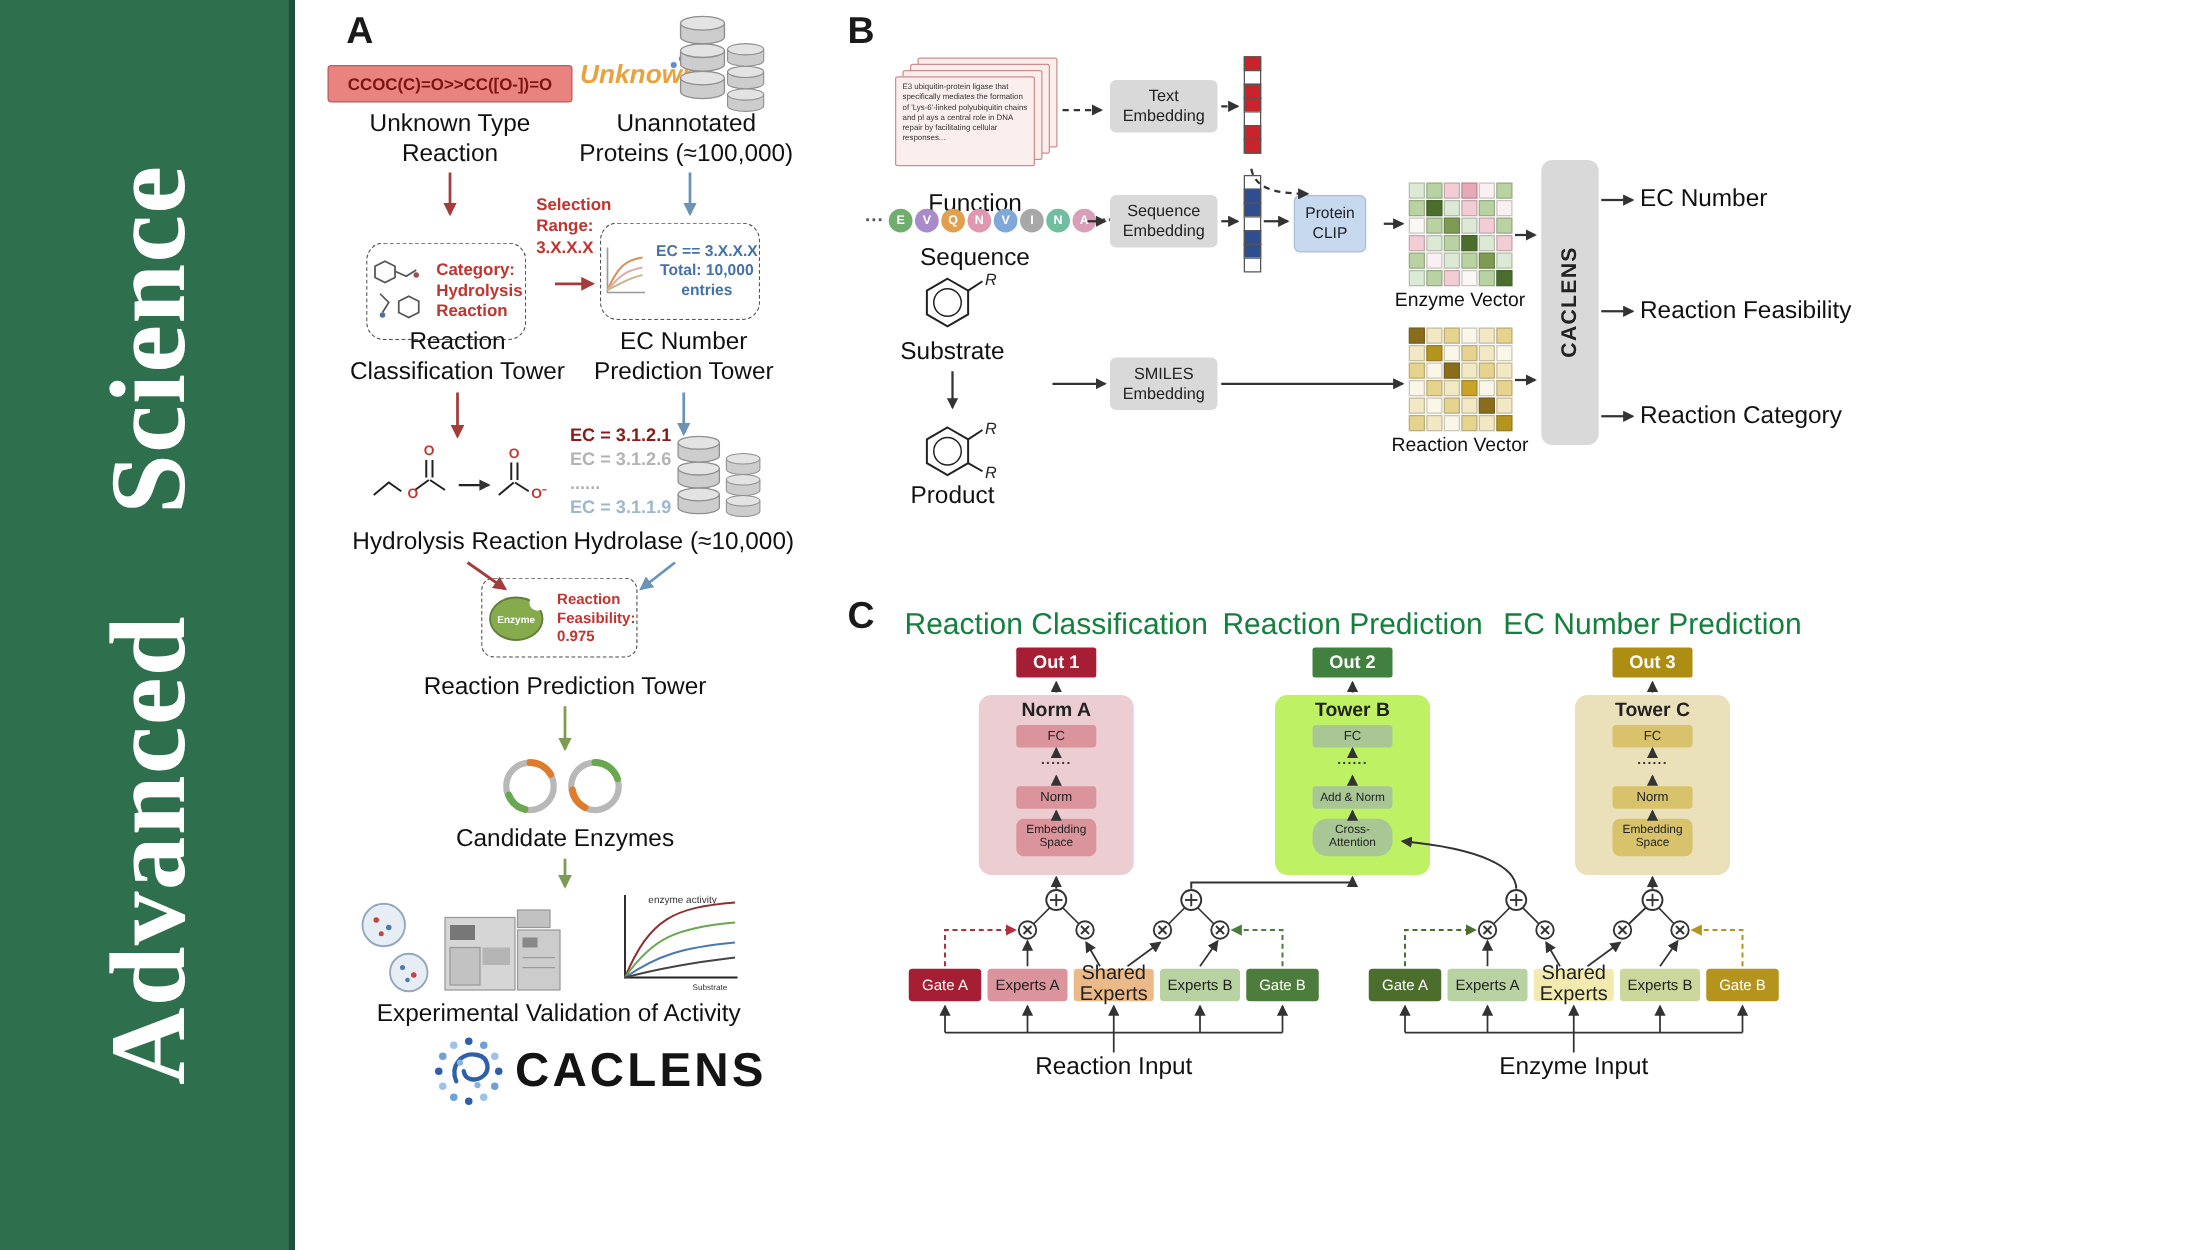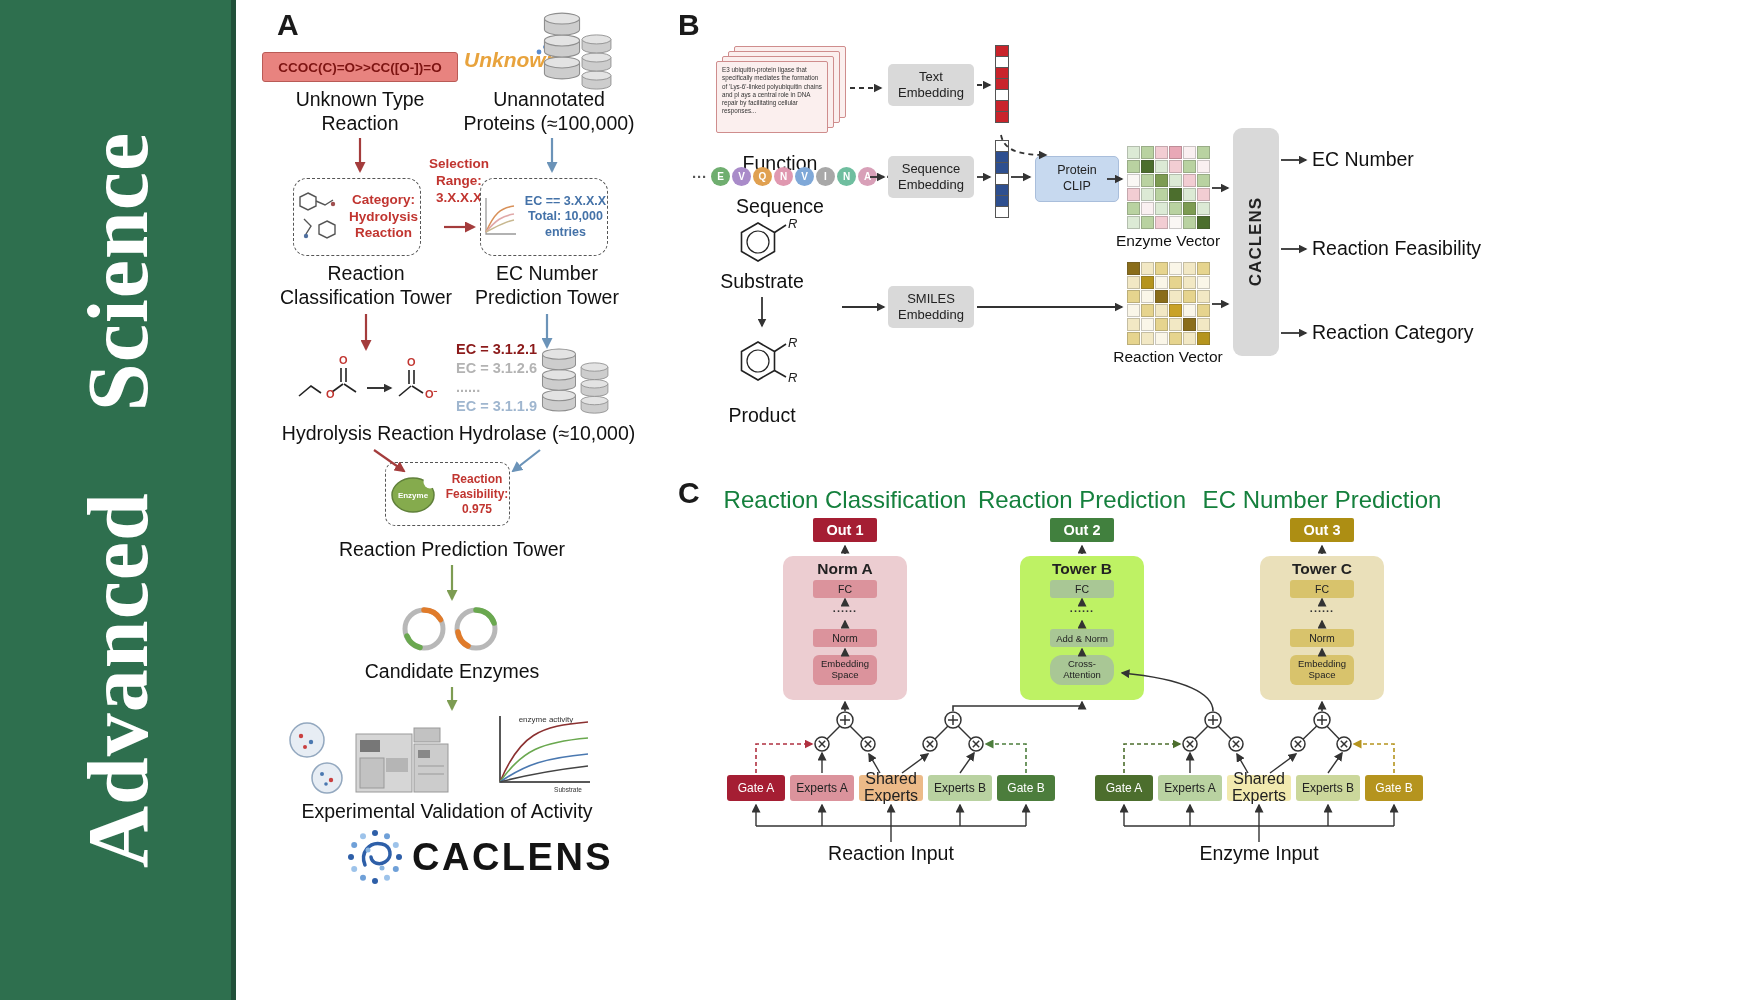--- a/index.html
+++ b/index.html
@@ -10,21 +10,21 @@
 .journal-title{position:absolute;left:0;top:0;width:1000px;height:236px;transform-origin:0 0;
  transform:rotate(-90deg) translateX(-1000px);display:flex;align-items:center;justify-content:center;
  font-family:"Liberation Serif",serif;font-weight:700;font-size:86px;color:#fff;white-space:pre;word-spacing:18px;letter-spacing:1px}
 .plabel{position:absolute;font-size:30px;font-weight:700;color:#1a1a1a}
 .lbl{position:absolute;font-size:19.5px;color:#111;text-align:center;line-height:1.22;transform:translateX(-50%);white-space:pre-line}
 .small-lbl{position:absolute;font-size:15.5px;color:#111;text-align:center;transform:translateX(-50%);white-space:nowrap}
 .out-lbl{position:absolute;font-size:19.5px;color:#111;white-space:nowrap}
 .smiles-box{position:absolute;border:1px solid #b95b56;border-radius:3px;display:flex;align-items:center;justify-content:center;font-size:13.5px;font-weight:700;color:#7d1412}
 .uniprot{position:absolute;font-size:21px;font-weight:700;font-style:italic;color:#e8a33d}
 .dashed{position:absolute;border:1.7px dashed #555;border-radius:14px;background:#fff;display:flex;align-items:center;justify-content:center;gap:7px}
-.redtxt{color:#c13530;font-weight:700;font-size:13.5px;line-height:1.25;text-align:center;white-space:pre-line}
+.redtxt{color:#c13530;font-weight:700;font-size:13.5px;line-height:1.25;white-space:pre-line}
 .sel-range{position:absolute;transform:translateX(-50%)}
 .bluetxt{color:#4472a8;font-weight:700;font-size:12.5px;line-height:1.25;text-align:center;white-space:pre-line}
 .ec-list{position:absolute}
 .ec-line{font-size:14.5px;font-weight:700;line-height:19px;white-space:nowrap}
 .ec0{color:#8b1a1a}.ec1{color:#b3b3b3}.ec2{color:#b3b3b3}.ec3{color:#9fb6cf}
 .caclens-word{position:absolute;font-size:38px;font-weight:800;letter-spacing:2.5px;color:#141414}
 .ebox{position:absolute;border-radius:5px;display:flex;align-items:center;justify-content:center;text-align:center;font-size:13px;color:#222;line-height:1.25;white-space:pre-line}
 .clipbox{border:1px solid #a9bedb}
 .vec{position:absolute;display:flex;flex-direction:column}
 .vcell{width:14px;height:12px;border:1px solid #555;margin-top:-1px}
@@ -77,21 +77,21 @@
 <svg class="abs" style="left:580px;top:34px" width="33" height="56" viewBox="0 0 36 62">
     <use href="#dbstack"></use>
   </svg>
 <div class="lbl" style="left:549px;top:88px">Unannotated
 Proteins (≈100,000)</div>
 
 <div class="redtxt sel-range" style="left:459px;top:156px">Selection
 Range:
 3.X.X.X</div>
 
-<div class="dashed" style="left:293px;top:178px;width:128px;height:78px">
+<div class="dashed" style="left:293px;top:194px;width:128px;height:78px">
   <svg width="46" height="60" viewBox="0 0 46 60">
     <g fill="none" stroke="#555" stroke-width="1.4">
       <polygon points="12,6 20,10 20,19 12,23 4,19 4,10"></polygon>
       <path d="M20,14 l9,4 8,-5"></path>
       <polygon points="31,34 39,38 39,47 31,51 23,47 23,38"></polygon>
       <path d="M8,32 l7,7 -5,8"></path>
       <circle cx="37" cy="17" r="2.2" fill="#a05050" stroke="none"></circle>
       <circle cx="10" cy="49" r="2.2" fill="#5070a0" stroke="none"></circle>
     </g>
   </svg>
@@ -273,21 +273,21 @@
 Embedding</div>
 <div class="vec" style="left:995px;top:141px">
     <div class="vcell" style="background: rgb(255, 255, 255);"></div>
     <div class="vcell" style="background: rgb(46, 79, 143);"></div>
     <div class="vcell" style="background: rgb(46, 79, 143);"></div>
     <div class="vcell" style="background: rgb(255, 255, 255);"></div>
     <div class="vcell" style="background: rgb(46, 79, 143);"></div>
     <div class="vcell" style="background: rgb(46, 79, 143);"></div>
     <div class="vcell" style="background: rgb(255, 255, 255);"></div>
   </div>
-<div class="ebox clipbox" style="left: 1035px; top: 156px; width: 84px; height: 46px; font-size: 12.5px; background: rgb(199, 217, 239);">Protein
+<div class="ebox clipbox" style="left: 1035px; top: 156px; width: 58px; height: 46px; font-size: 12.5px; background: rgb(199, 217, 239);">Protein
 CLIP</div>
 
 <div class="matrix" style="left:1127px;top:146px">
     <div class="mcell" style="background: rgb(220, 234, 213);"></div>
     <div class="mcell" style="background: rgb(185, 210, 161);"></div>
     <div class="mcell" style="background: rgb(242, 205, 211);"></div>
     <div class="mcell" style="background: rgb(232, 168, 182);"></div>
     <div class="mcell" style="background: rgb(250, 240, 241);"></div>
     <div class="mcell" style="background: rgb(185, 210, 161);"></div>
     <div class="mcell" style="background: rgb(185, 210, 161);"></div>
@@ -332,21 +332,21 @@
 <div class="lbl" style="left:762px;top:270px">Substrate</div>
 
 <svg class="abs" style="left:728px;top:330px" width="80" height="62" viewBox="0 0 80 62">
   <polygon points="30,12 46.5,21.5 46.5,40.5 30,50 13.5,40.5 13.5,21.5" fill="none" stroke="#222" stroke-width="1.6"></polygon>
   <circle cx="30" cy="31" r="11" fill="none" stroke="#222" stroke-width="1.2"></circle>
   <line x1="46.5" y1="21.5" x2="58" y2="14" stroke="#222" stroke-width="1.6"></line>
   <line x1="46.5" y1="40.5" x2="58" y2="47" stroke="#222" stroke-width="1.6"></line>
   <text x="60" y="17" font-size="13" font-style="italic" fill="#222">R</text>
   <text x="60" y="52" font-size="13" font-style="italic" fill="#222">R</text>
 </svg>
-<div class="lbl" style="left:762px;top:404px">Product</div>
+<div class="lbl" style="left:762px;top:385px">Product</div>
 
 <div class="ebox" style="left: 888px; top: 286px; width: 86px; height: 42px; background: rgb(217, 217, 217);">SMILES
 Embedding</div>
 
 <div class="matrix" style="left:1127px;top:262px">
     <div class="mcell" style="background: rgb(138, 109, 26);"></div>
     <div class="mcell" style="background: rgb(242, 232, 196);"></div>
     <div class="mcell" style="background: rgb(230, 212, 142);"></div>
     <div class="mcell" style="background: rgb(250, 246, 232);"></div>
     <div class="mcell" style="background: rgb(242, 232, 196);"></div>

